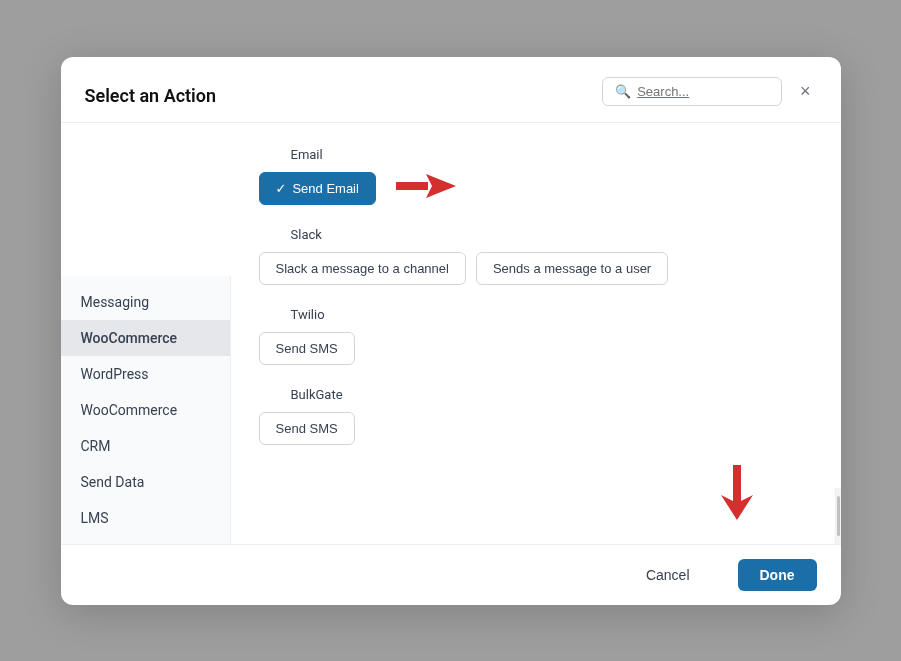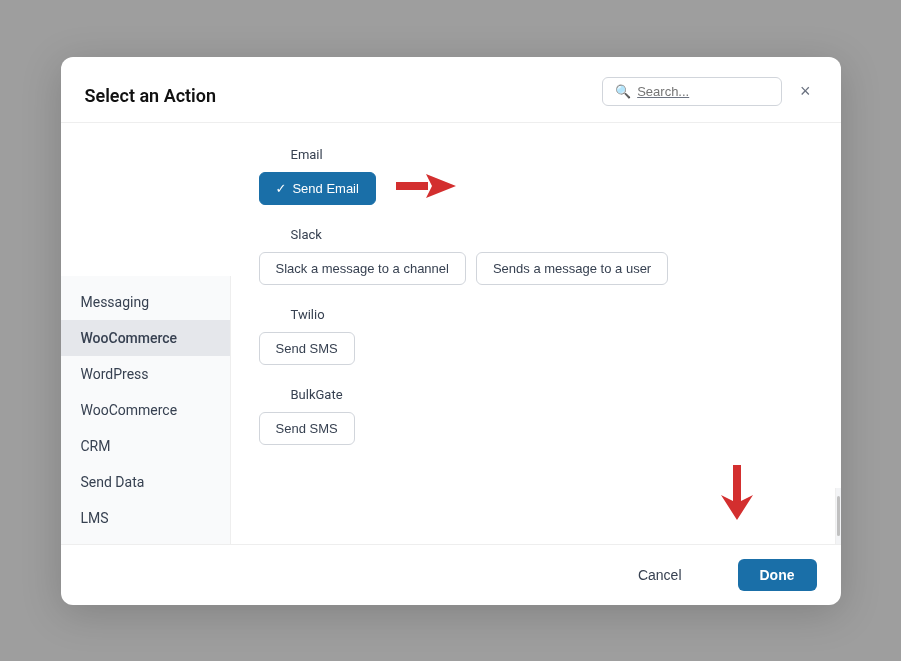--- a/index.html
+++ b/index.html
@@ -157,21 +157,21 @@
       gap: 10px;
       flex-wrap: wrap;
     }
 
     .modal-footer {
       display: flex;
       align-items: center;
       justify-content: flex-end;
       padding: 14px 24px;
       border-top: 1px solid #eee;
-      gap: 20px;
+      gap: 12px;
     }
 
     .btn-cancel {
       background: none;
       border: none;
       font-size: 14px;
       color: #374151;
       cursor: pointer;
       padding: 8px 14px;
       border-radius: 6px;

